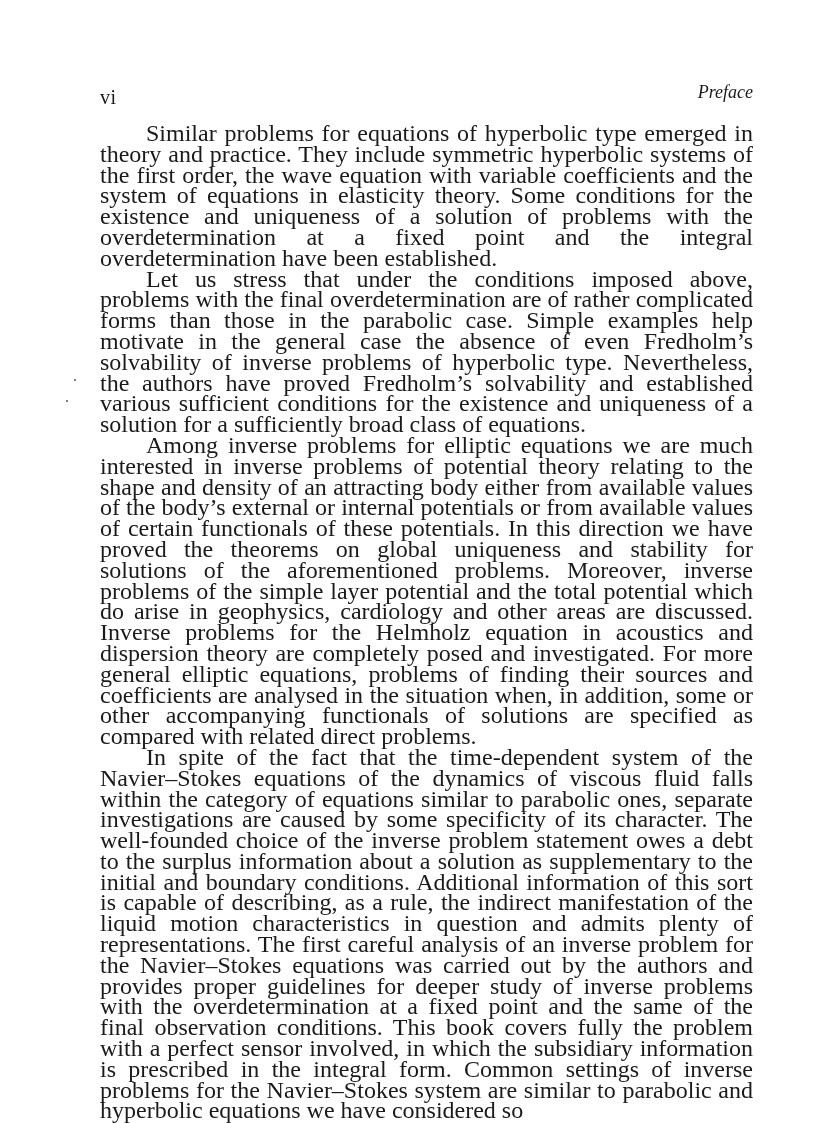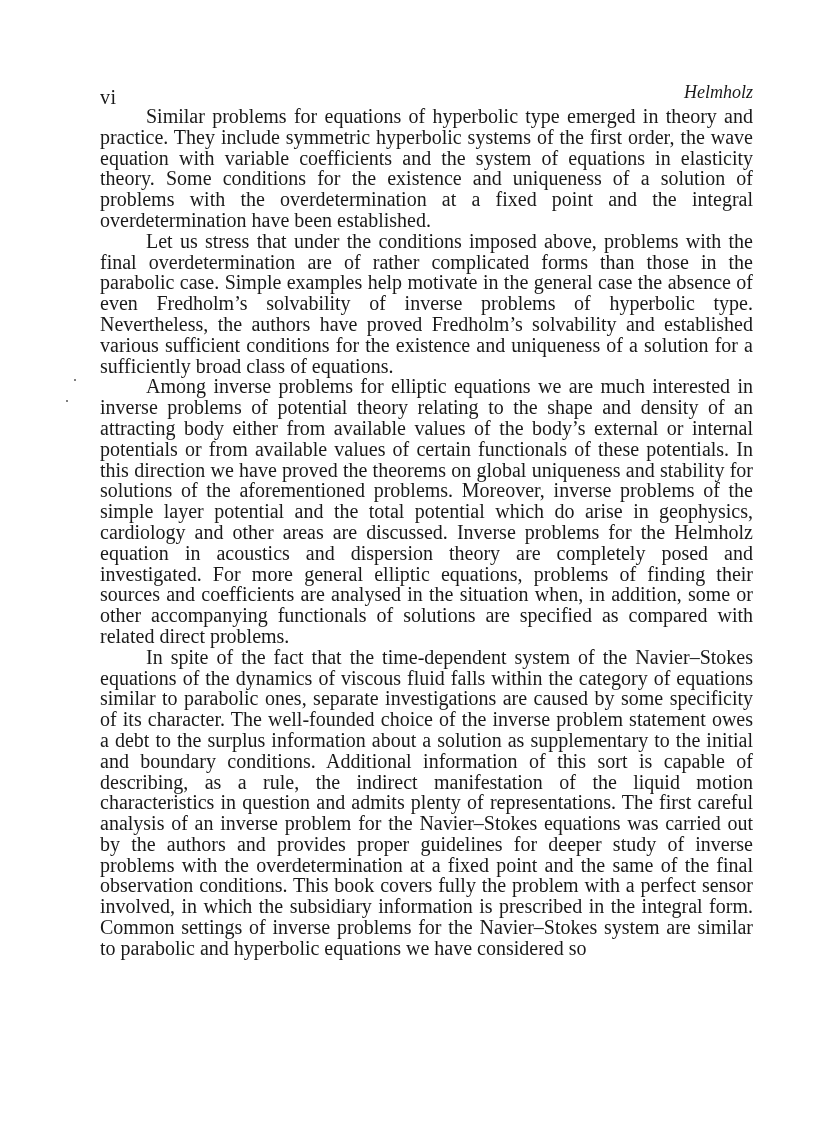--- a/index.html
+++ b/index.html
@@ -34,22 +34,23 @@
     letter-spacing: 0.5px;
   }
   .running-title {
     position: absolute;
     right: 0;
     top: 0;
     font-size: 18px;
     font-style: italic;
   }
   .body-text {
+    margin-top: 17px;
     font-family: "Liberation Serif", "DejaVu Serif", serif;
-    font-size: 20px;
+    font-size: 24px;
     line-height: 20.8px;
     text-align: justify;
     hyphens: manual;
   }
   .body-text p {
     margin: 0;
     text-indent: 46px;
   }
   .margin-mark {
     position: absolute;
@@ -58,21 +59,21 @@
     background: #555;
     border-radius: 50%;
   }
 </style>
 </head>
 <body>
 
 <div class="page">
   <div class="running-head">
     <span class="page-number">vi</span>
-    <span class="running-title">Helmholz</span>
+    <span class="running-title">Preface</span>
   </div>
 
   <div class="body-text">
     <p>Similar problems for equations of hyperbolic type emerged in theory and practice. They include symmetric hyperbolic systems of the first order, the wave equation with variable coefficients and the system of equations in elasticity theory. Some conditions for the existence and uniqueness of a solution of problems with the overdetermination at a fixed point and the integral overdetermination have been established.</p>
     <p>Let us stress that under the conditions imposed above, problems with the final overdetermination are of rather complicated forms than those in the parabolic case. Simple examples help motivate in the general case the absence of even Fredholm’s solvability of inverse problems of hyperbolic type. Nevertheless, the authors have proved Fredholm’s solvability and established various sufficient conditions for the existence and uniqueness of a solution for a sufficiently broad class of equations.</p>
     <p>Among inverse problems for elliptic equations we are much interested in inverse problems of potential theory relating to the shape and density of an attracting body either from available values of the body’s external or internal potentials or from available values of certain functionals of these potentials. In this direction we have proved the theorems on global unique­ness and stability for solutions of the aforementioned problems. Moreover, inverse problems of the simple layer potential and the total potential which do arise in geophysics, cardiology and other areas are discussed. Inverse problems for the Helmholz equation in acoustics and dispersion theory are completely posed and investigated. For more general elliptic equations, problems of finding their sources and coefficients are analysed in the situa­tion when, in addition, some or other accompanying functionals of solutions are specified as compared with related direct problems.</p>
     <p>In spite of the fact that the time-dependent system of the Navier–Stokes equations of the dynamics of viscous fluid falls within the category of equations similar to parabolic ones, separate investigations are caused by some specificity of its character. The well-founded choice of the inverse problem statement owes a debt to the surplus information about a solu­tion as supplementary to the initial and boundary conditions. Additional information of this sort is capable of describing, as a rule, the indirect manifestation of the liquid motion characteristics in question and admits plenty of representations. The first careful analysis of an inverse prob­lem for the Navier–Stokes equations was carried out by the authors and provides proper guidelines for deeper study of inverse problems with the overdetermination at a fixed point and the same of the final observation conditions. This book covers fully the problem with a perfect sensor in­volved, in which the subsidiary information is prescribed in the integral form. Common settings of inverse problems for the Navier–Stokes system are similar to parabolic and hyperbolic equations we have considered so</p>
   </div>
 </div>
 

